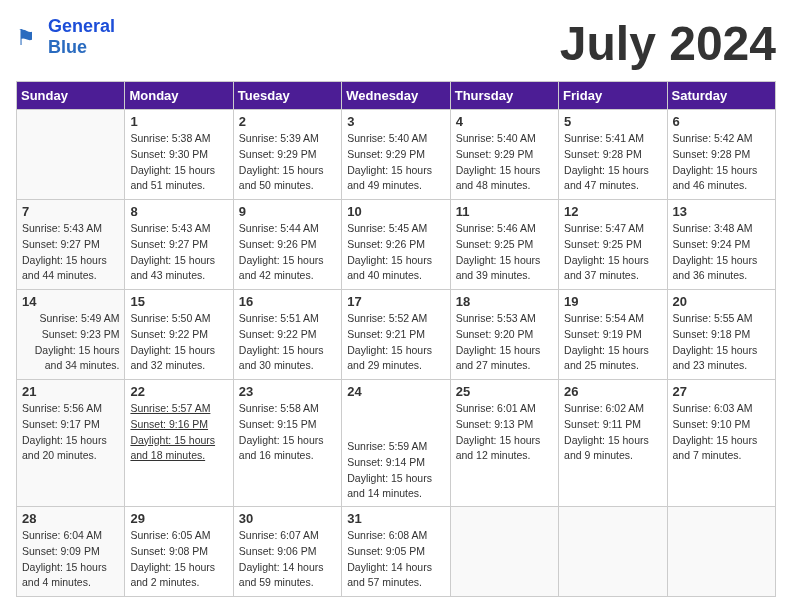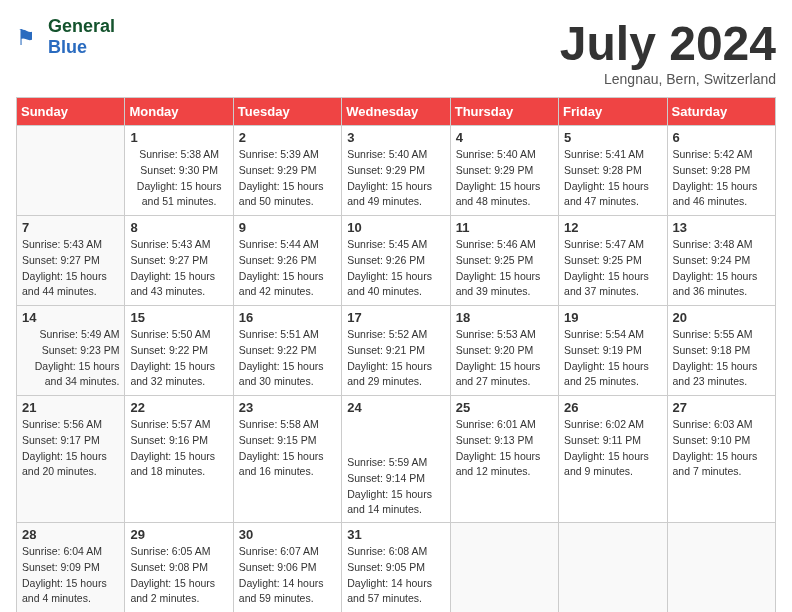--- a/index.html
+++ b/index.html
@@ -17,21 +17,21 @@
       margin-bottom: 10px;
     }
     .logo {
       display: flex;
       align-items: center;
       gap: 4px;
     }
     .logo-text-general {
       font-size: 18px;
       font-weight: bold;
-      color: #14532d;
+      color: #1d4ed8;
     }
     .logo-text-blue {
       font-size: 18px;
       font-weight: bold;
       color: #2a6bbf;
     }
     .logo-icon {
       width: 28px;
       height: 28px;
     }
@@ -46,21 +46,21 @@
     .location {
       font-size: 14px;
       color: #555;
     }
     table {
       width: 100%;
       border-collapse: collapse;
       table-layout: fixed;
     }
     thead tr th {
-      background-color: #ef4444;
+      background-color: #4c1d95;
       color: #fff;
       font-size: 13px;
       font-weight: bold;
       padding: 6px 4px;
       text-align: left;
       border: 1px solid #ccc;
     }
     tbody tr td {
       border: 1px solid #ccc;
       vertical-align: top;
@@ -96,42 +96,41 @@
     <svg class="logo-icon" viewBox="0 0 28 28">
       <text y="22" font-size="22" fill="#2a6bbf">⚑</text>
     </svg>
     <div>
       <span class="logo-text-general">General</span><br>
       <span class="logo-text-blue">Blue</span>
     </div>
   </div>
   <div class="title-block">
     <div class="month-year">July 2024</div>
-    <div class="location">Lengnau, Bern, Switzerland</div>
   </div>
 </div>
 
 <table>
   <thead>
     <tr>
     <th>Sunday</th>
         <th>Monday</th>
         <th>Tuesday</th>
         <th>Wednesday</th>
         <th>Thursday</th>
         <th>Friday</th>
         <th>Saturday</th>
       </tr>
   </thead>
   <tbody id="calendar-body">
   <tr>
         <td class="empty-cell"></td>
         <td>
           <span class="day-number">1</span>
-          <div class="day-info" style="white-space: pre-line; text-align: center;">Sunrise: 5:38 AM
+          <div class="day-info" style="white-space: pre-line;">Sunrise: 5:38 AM
 Sunset: 9:30 PM
 Daylight: 15 hours
 and 51 minutes.</div>
         </td>
         <td>
           <span class="day-number">2</span>
           <div class="day-info" style="white-space: pre-line;">Sunrise: 5:39 AM
 Sunset: 9:29 PM
 Daylight: 15 hours
 and 50 minutes.</div>
@@ -270,21 +269,21 @@
       <tr>
         <td>
           <span class="day-number">21</span>
           <div class="day-info" style="white-space: pre-line;">Sunrise: 5:56 AM
 Sunset: 9:17 PM
 Daylight: 15 hours
 and 20 minutes.</div>
         </td>
         <td>
           <span class="day-number">22</span>
-          <div class="day-info" style="white-space: pre-line;">Sunrise: 5:57 AM
+          <div class="day-info" style="white-space: pre-line; text-decoration: underline;">Sunrise: 5:57 AM
 Sunset: 9:16 PM
 Daylight: 15 hours
 and 18 minutes.</div>
         </td>
         <td>
           <span class="day-number">23</span>
           <div class="day-info" style="white-space: pre-line;">Sunrise: 5:58 AM
 Sunset: 9:15 PM
 Daylight: 15 hours
 and 16 minutes.</div>

